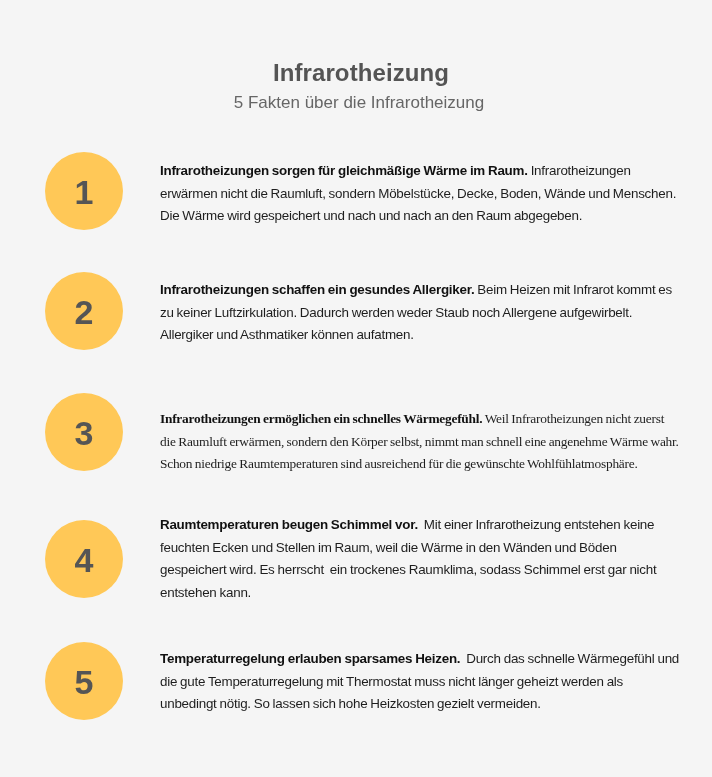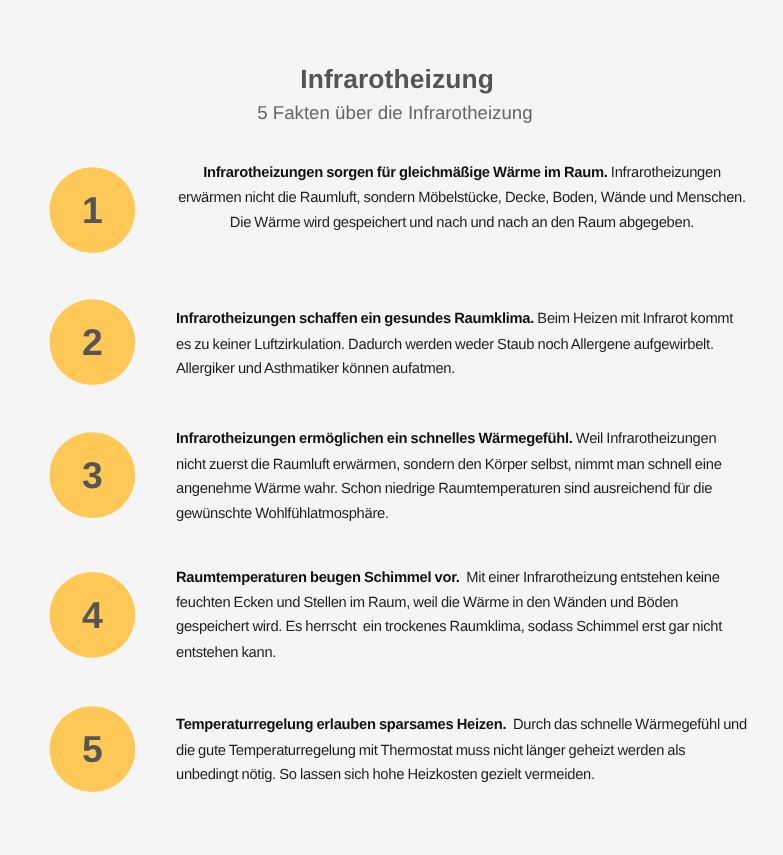--- a/index.html
+++ b/index.html
@@ -77,39 +77,39 @@
 </head>
 <body>
 
 <h1 class="title">Infrarotheizung</h1>
 <div class="subtitle">5 Fakten über die Infrarotheizung</div>
 
 <div class="fact">
   <div class="badge" style="top:152px;">
     <span class="badge-number">1</span>
   </div>
-  <div class="fact-text" style="top:146px;text-align:center;">
+  <div class="fact-text" style="top:160px;">
     <b>Infrarotheizungen sorgen für gleichmäßige Wärme im Raum.</b><span style="white-space:pre-wrap;"> Infrarotheizungen erwärmen nicht die Raumluft, sondern Möbelstücke, Decke, Boden, Wände und Menschen. Die Wärme wird gespeichert und nach und nach an den Raum abgegeben.</span>
   </div>
 </div>
 
 <div class="fact">
   <div class="badge" style="top:272px;">
     <span class="badge-number">2</span>
   </div>
   <div class="fact-text" style="top:279px;">
-    <b>Infrarotheizungen schaffen ein gesundes Raumklima.</b><span style="white-space:pre-wrap;"> Beim Heizen mit Infrarot kommt es zu keiner Luftzirkulation. Dadurch werden weder Staub noch Allergene aufgewirbelt. Allergiker und Asthmatiker können aufatmen.</span>
+    <b>Infrarotheizungen schaffen ein gesundes Allergiker.</b><span style="white-space:pre-wrap;"> Beim Heizen mit Infrarot kommt es zu keiner Luftzirkulation. Dadurch werden weder Staub noch Allergene aufgewirbelt. Allergiker und Asthmatiker können aufatmen.</span>
   </div>
 </div>
 
 <div class="fact">
   <div class="badge" style="top:393px;">
     <span class="badge-number">3</span>
   </div>
-  <div class="fact-text" style="top:388px;">
+  <div class="fact-text" style="top:408px;font-family:Liberation Serif, serif;">
     <b>Infrarotheizungen ermöglichen ein schnelles Wärmegefühl.</b><span style="white-space:pre-wrap;"> Weil Infrarotheizungen nicht zuerst die Raumluft erwärmen, sondern den Körper selbst, nimmt man schnell eine angenehme Wärme wahr. Schon niedrige Raumtemperaturen sind ausreichend für die gewünschte Wohlfühlatmosphäre.</span>
   </div>
 </div>
 
 <div class="fact">
   <div class="badge" style="top:520px;">
     <span class="badge-number">4</span>
   </div>
   <div class="fact-text" style="top:514px;">
     <b>Raumtemperaturen beugen Schimmel vor.</b><span style="white-space:pre-wrap;">  Mit einer Infrarotheizung entstehen keine feuchten Ecken und Stellen im Raum, weil die Wärme in den Wänden und Böden gespeichert wird. Es herrscht  ein trockenes Raumklima, sodass Schimmel erst gar nicht entstehen kann.</span>

